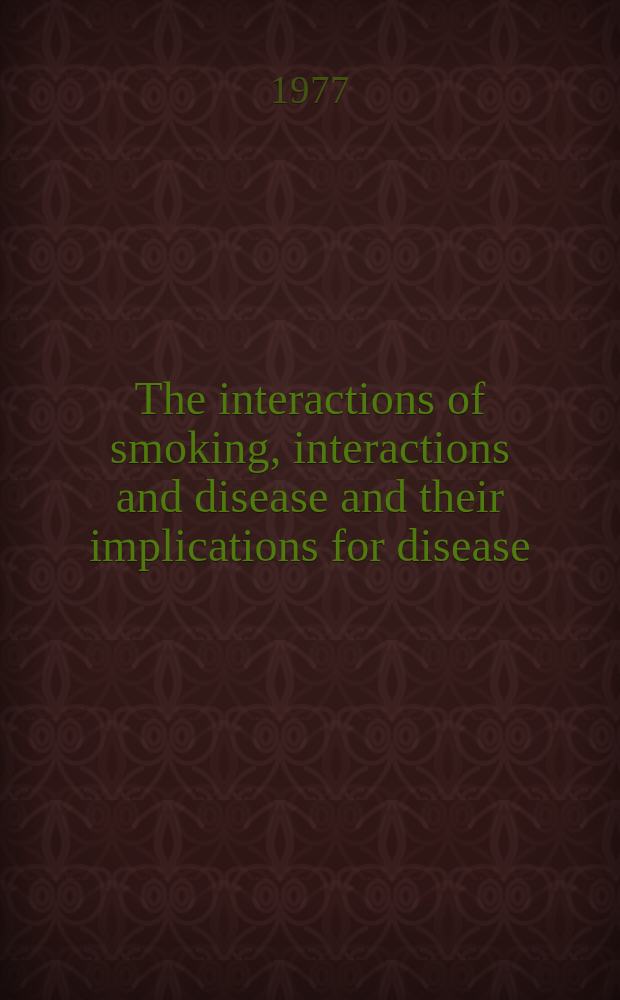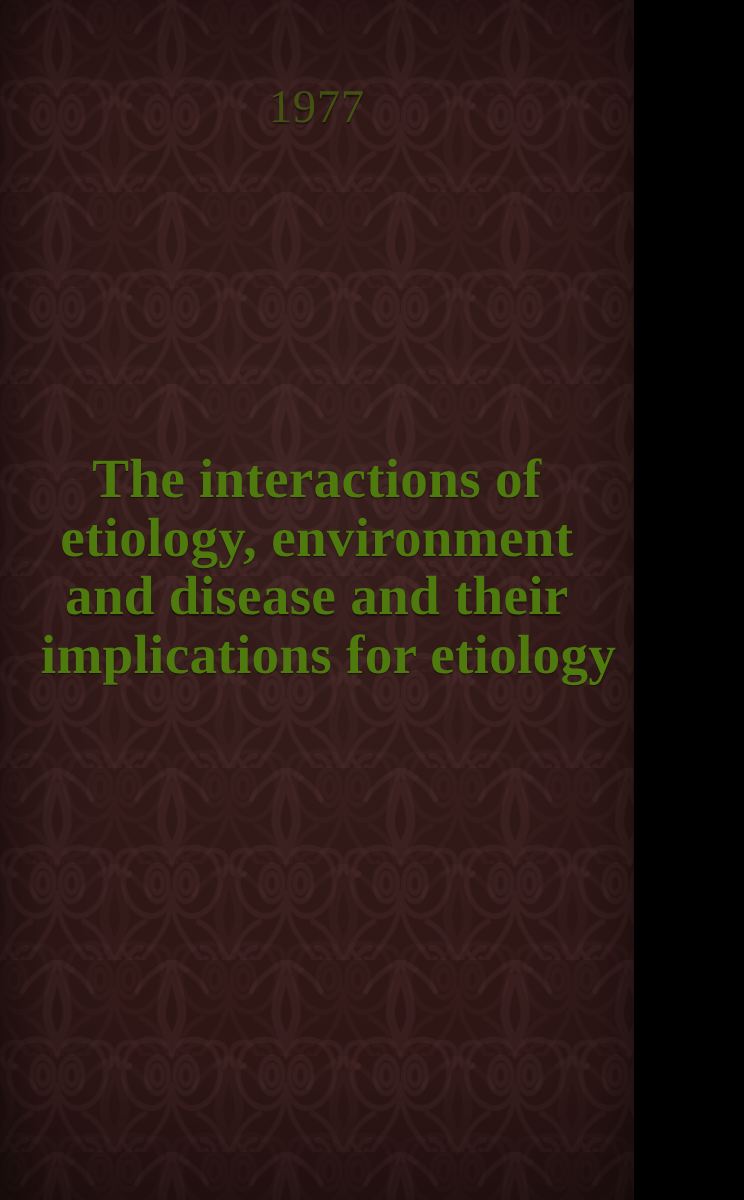--- a/index.html
+++ b/index.html
@@ -7,21 +7,21 @@
     margin: 0;
     padding: 0;
     background: #000;
   }
   body {
     font-family: "Liberation Serif", "DejaVu Serif", serif;
   }
 
   #cover {
     position: relative;
-    width: 528px;
+    width: 620px;
     height: 1000px;
     overflow: hidden;
     background-color: #2e1615;
     user-select: none;
   }
 
   
   .pattern-layer {
     position: absolute;
     inset: 0;
@@ -81,21 +81,20 @@
     opacity: 0.78;
     text-shadow: 0 1px 1px rgba(0,0,0,0.55);
   }
 
   .title-block {
     position: absolute;
     top: 374px;
     left: 34px;
     right: 34px;
     text-align: center;
-    font-weight: bold;
   }
   .title-line {
     display: block;
     font-size: 46px;
     line-height: 49px;
     color: #4e7a0e;
     letter-spacing: 0.2px;
     text-shadow: 0 1px 1px rgba(0,0,0,0.45);
     white-space: nowrap;
   }
@@ -171,18 +170,18 @@
     </svg>
   </div>
 
   <div class="vignette"></div>
   <div class="edge-shade"></div>
 
   <div class="year">1977</div>
 
   <div class="title-block">
     <span class="title-line">The interactions of</span>
-    <span class="title-line">etiology, environment</span>
+    <span class="title-line">smoking, interactions</span>
     <span class="title-line">and disease and their</span>
-    <span class="title-line">implications for etiology</span>
+    <span class="title-line">implications for disease</span>
   </div>
 
 </div>
 
 </body></html>

